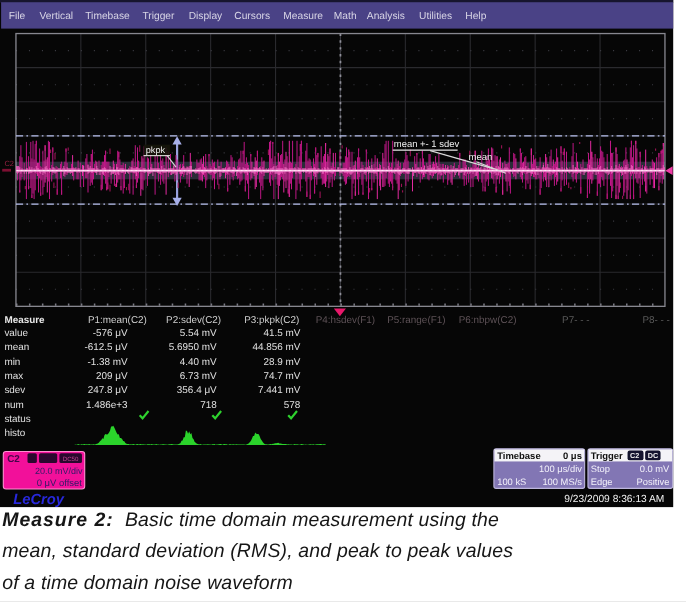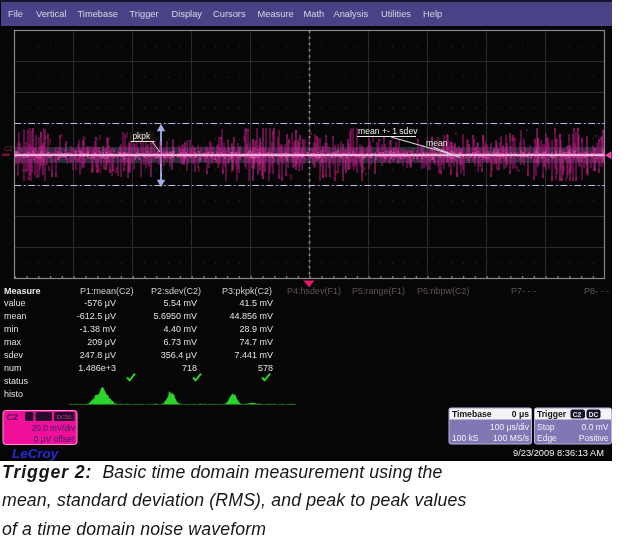--- a/index.html
+++ b/index.html
@@ -141,13 +141,13 @@
   <rect x="570.5" y="409.5" width="14.5" height="9" rx="2" fill="#13132e"></rect>
   <text x="572.8" y="416.8" font-size="6.6" font-weight="bold" fill="#eeeeee">C2</text>
   <rect x="586.5" y="409.5" width="14" height="9" rx="2" fill="#13132e"></rect>
   <text x="588.8" y="416.8" font-size="6.6" font-weight="bold" fill="#eeeeee">DC</text>
   <text x="537" y="429.5" font-size="8.5" fill="#f2f0fa">Stop</text>
   <text x="608.5" y="429.5" font-size="8.5" fill="#f2f0fa" text-anchor="end">0.0 mV</text>
   <text x="537" y="440.5" font-size="8.5" fill="#f2f0fa">Edge</text>
   <text x="608.5" y="440.5" font-size="8.5" fill="#f2f0fa" text-anchor="end">Positive</text>
   <text x="604" y="456.3" font-size="9.3" fill="#f0f0f0" text-anchor="end">9/23/2009 8:36:13 AM</text>
 </svg>
-<div id="cap"><span style="font-weight:bold;letter-spacing:0.9px">Trigger 2:</span>&nbsp; Basic time domain measurement using the<br>mean, standard deviation (RMS), and peak to peak values<br>of a time domain noise waveform</div>
+<div id="cap"><span style="font-weight:bold;letter-spacing:0.9px">Measure 2:</span>&nbsp; Basic time domain measurement using the<br>mean, standard deviation (RMS), and peak to peak values<br>of a time domain noise waveform</div>
 
 </body></html>

